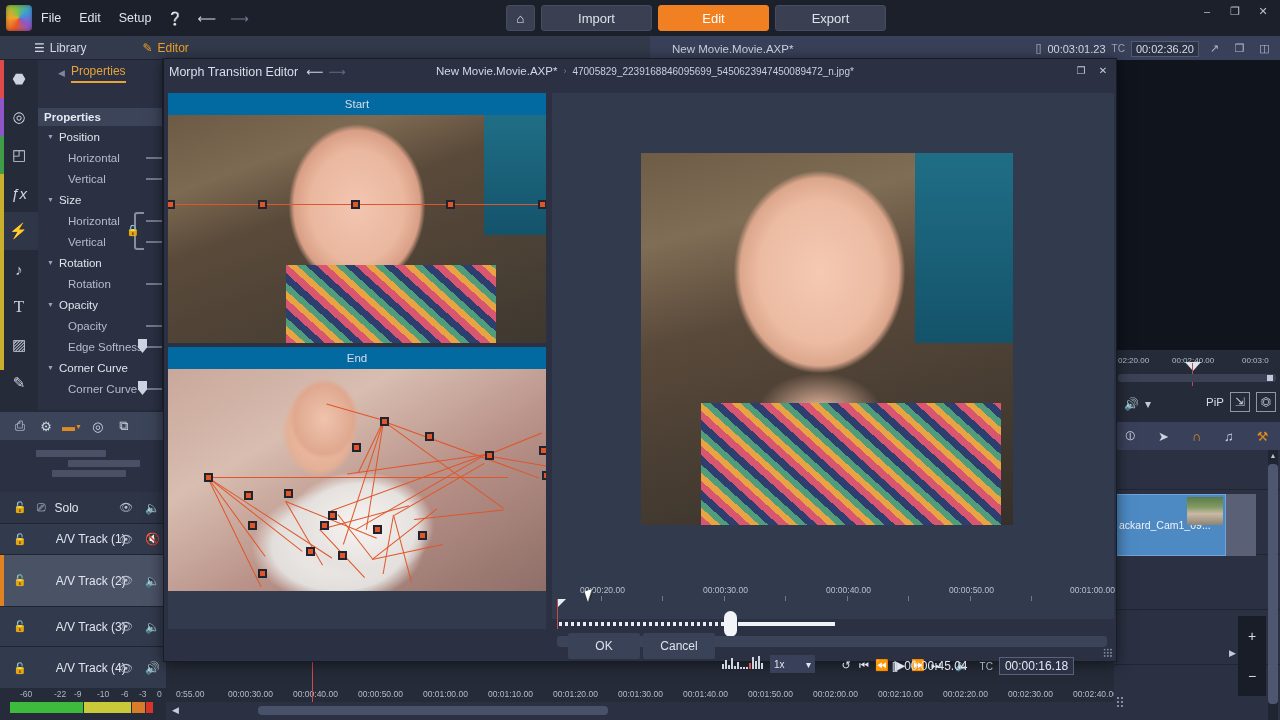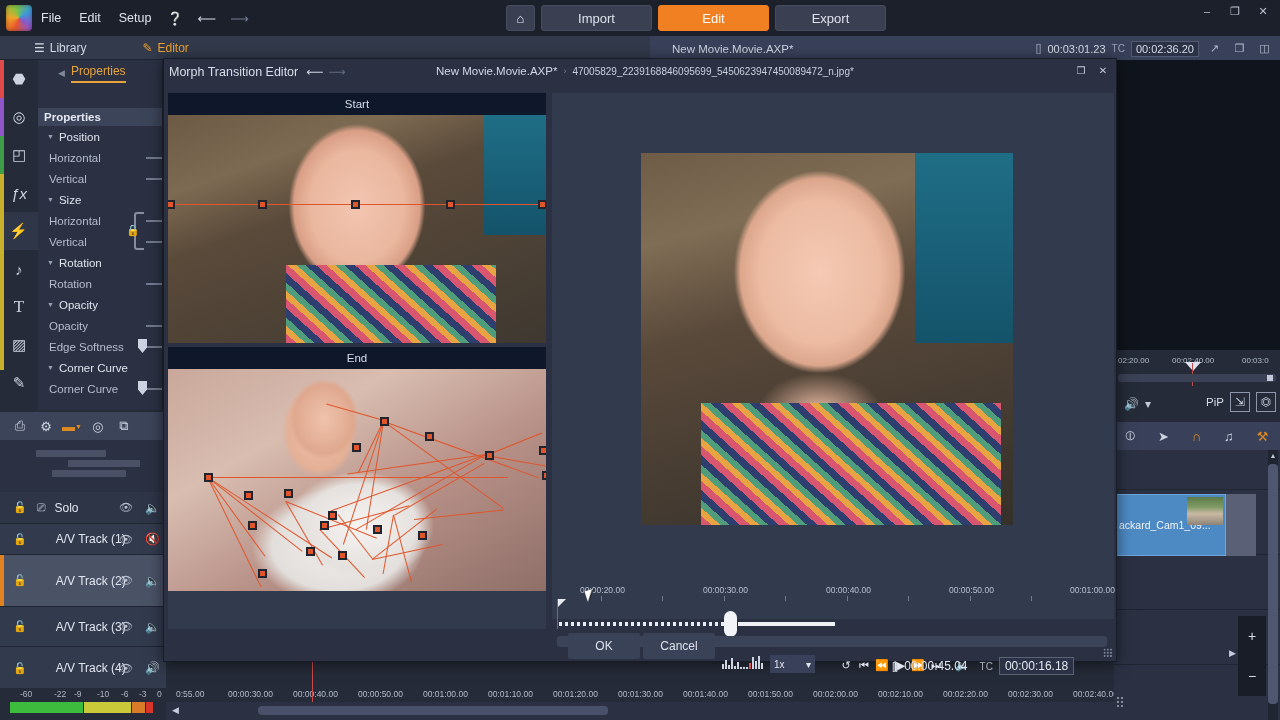--- a/index.html
+++ b/index.html
@@ -81,21 +81,21 @@
   .props-head{ height:26px; display:flex; align-items:center; gap:6px; }
   .props-back{ color:#7e879b; font-size:9px; margin-left:20px;}
   .props-title{ color:#e6a33a; font-size:12px; border-bottom:2px solid #e6a33a; padding-bottom:3px;}
   .props-label{
     height:18px; background:#3c445a; display:flex;align-items:center;
     padding-left:6px; color:#e4e8f2; font-size:11.5px; font-weight:bold; margin-top:22px;
   }
   .prow{ height:21px; display:flex; align-items:center; position:relative; }
   .prow .caret{ color:#9aa3b5; font-size:7px; margin-left:9px; margin-right:5px;}
   .prow .gname{ color:#dfe3ec; font-size:11.5px; }
-  .prow .pname2{ color:#b5bccb; font-size:11.5px; margin-left:11px;}
+  .prow .pname2{ color:#b5bccb; font-size:11.5px; margin-left:30px;}
   .s-tick{ position:absolute; right:0; top:10px; width:17px; height:2px; background:#717a8e; }
   .s-handle{ position:absolute; right:16px; top:3px; width:9px;height:14px;background:#cdd3e0;
     clip-path:polygon(0 0,100% 0,100% 60%,50% 100%,0 60%); }
   .lockbox{ position:absolute; right:19px; top:2px; width:10px; height:38px;
     border:2px solid #868ea0; border-right:none; border-radius:3px 0 0 3px;}
   .lockico{ position:absolute; right:23px; top:14px; color:#e8a02a; font-size:11px;}
   .props-divider{ position:absolute; right:0; top:0; width:1px;height:350px;background:#1e2430;}
 
   
   .trk-toolbar{
@@ -180,21 +180,21 @@
   .dlg-nav .nb{ font-size:12px; color:#5f6b84;}
   .crumbs{ position:absolute; left:272px; top:6px; display:flex; align-items:center; gap:6px;}
   .crumbs .c1{ color:#d2d8e4; font-size:11.5px;}
   .crumbs .sep{ color:#7c8499; font-size:9px;}
   .crumbs .c2{ color:#c8cfdd; font-size:10px;}
   .dlg-wc{ position:absolute; right:4px; top:3px; display:flex; gap:4px;}
   .dlg-wc .w{ width:18px;height:17px;display:flex;align-items:center;justify-content:center;color:#c4cbd9;font-size:10px;}
 
   .pane{ position:absolute; background:#323a4d; }
   .pane-hdr{ height:22px; display:flex; align-items:center; justify-content:center;
-    color:#d7dce8; font-size:11.5px; background:#0f172a;}
+    color:#d7dce8; font-size:11.5px; background:#0369a1;}
   .img-area{ position:absolute; left:0; overflow:hidden; }
 
   
   .face-start{
     position:absolute; inset:0;
     background:
       radial-gradient(ellipse 90px 108px at 50% 40%, #f3c5b0 0%, #eab79f 52%, #d99f86 70%, rgba(217,159,134,0) 76%),
       radial-gradient(ellipse 60px 40px at 50% 72%, #f0bda6 0%, rgba(240,189,166,0) 75%),
       linear-gradient(160deg,#6d5a45 0%,#7d6a52 22%,#5a4a3a 40%,#3e3830 100%);
   }

